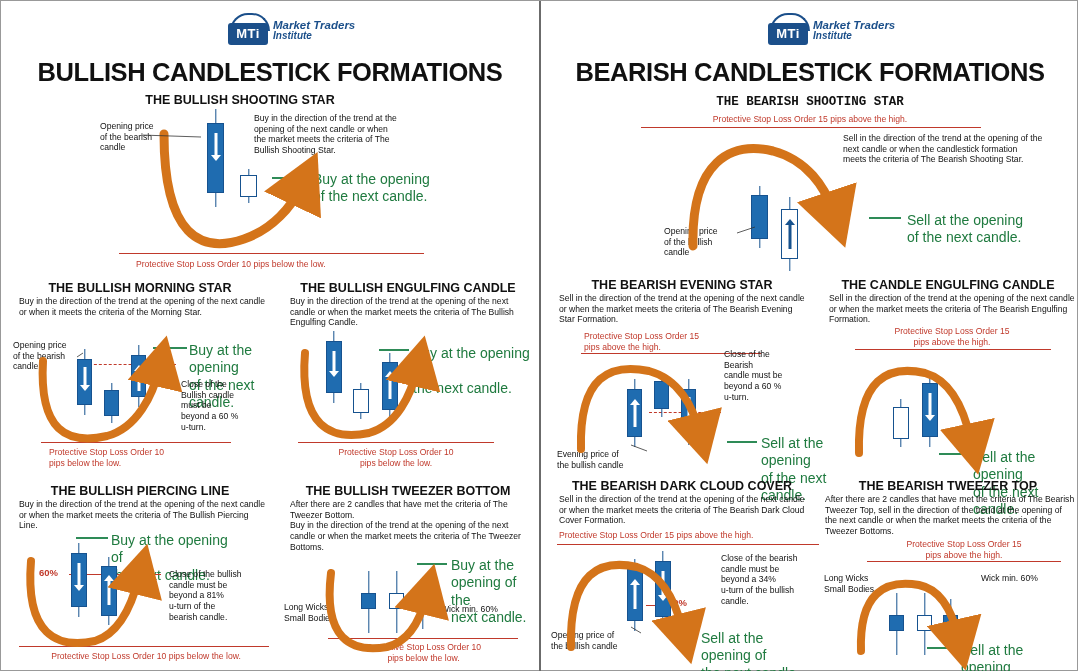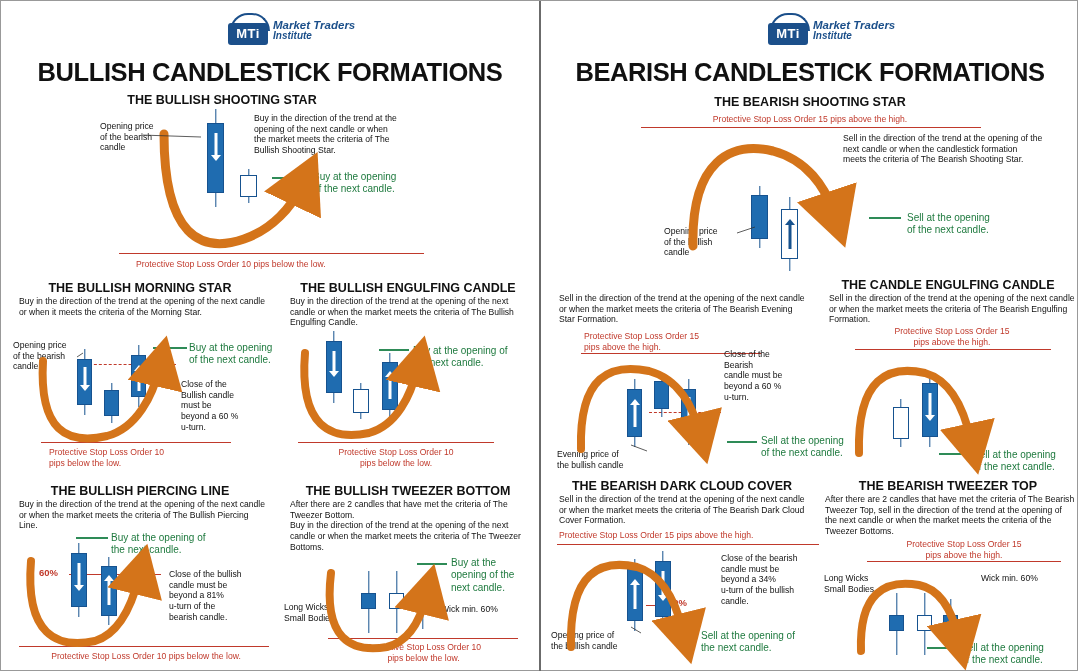--- a/index.html
+++ b/index.html
@@ -27,21 +27,21 @@
 
   
   .panel-title{
     position:absolute;width:100%;text-align:center;
     font-size:25.5px;font-weight:bold;letter-spacing:-.4px;color:#111;
   }
   .sec-title{position:absolute;font-size:12.5px;font-weight:bold;text-align:center;color:#111;}
   .body-text{position:absolute;font-size:8.6px;line-height:1.24;color:#111;}
   .note-red{position:absolute;font-size:8.6px;line-height:1.24;color:#c0392b;}
   .note-red.center{text-align:center;}
-  .note-green{position:absolute;font-size:10px;line-height:1.24;color:#1f7a3f;}
+  .note-green{position:absolute;font-size:14px;line-height:1.24;color:#1f7a3f;}
   .pct{position:absolute;font-size:9.5px;font-weight:bold;color:#c0392b;}
 
   
   .candle{position:absolute;}
   .candle .wick{position:absolute;left:50%;transform:translateX(-50%);width:1.4px;background:#16528f;}
   .candle .body{position:absolute;left:0;width:100%;box-sizing:border-box;}
   .c-blue .wick{background:#16528f;}
   .c-blue .body{background:#1f6cb0;border:1px solid #16528f;}
   .c-white .wick{background:#16528f;}
   .c-white .body{background:#ffffff;border:1px solid #16528f;}
@@ -76,21 +76,21 @@
         <div class="mti">MTi</div>
       </div>
       <div class="words">
         <div class="l1">Market Traders</div>
         <div class="l2">Institute</div>
       </div>
     </div>
 
     <div class="panel-title" style="top:57px;">BULLISH CANDLESTICK FORMATIONS</div>
 
-    <div class="sec-title" style="left:0;top:92px;width:442px;">THE BULLISH SHOOTING STAR</div>
+    <div class="sec-title" style="left:0;top:92px;width:442px;padding-left:18px;">THE BULLISH SHOOTING STAR</div>
 
     <div class="body-text" style="left:99px;top:120px;width:72px;white-space:pre-line;">Opening price
 of the bearish
 candle</div>
     <div class="body-text" style="left:253px;top:112px;width:147px;">Buy in the direction of the trend at the opening of the next candle or when the market meets the criteria of The Bullish Shooting Star.</div>
     <div class="note-green" style="left:312px;top:170px;width:120px;white-space:pre-line;">Buy at the opening
 of the next candle.</div>
     <div class="hline" style="left:271px;top:176px;width:34px;"></div>
     <div class="note-red" style="left:135px;top:258px;width:270px;">Protective Stop Loss Order 10 pips below the low.</div>
     <div class="redline" style="left:118px;top:252px;width:305px;"></div>
@@ -279,21 +279,21 @@
         <div class="mti">MTi</div>
       </div>
       <div class="words">
         <div class="l1">Market Traders</div>
         <div class="l2">Institute</div>
       </div>
     </div>
 
     <div class="panel-title" style="top:57px;">BEARISH CANDLESTICK FORMATIONS</div>
 
-    <div class="sec-title" style="left:0;top:94px;width:538px;">THE BEARISH SHOOTING STAR</div>
+    <div class="sec-title" style="left:0;top:94px;width:538px;font-family:Liberation Mono, monospace;">THE BEARISH SHOOTING STAR</div>
     <div class="note-red center" style="left:104px;top:113px;width:330px;">Protective Stop Loss Order 15 pips above the high.</div>
     <div class="redline" style="left:100px;top:126px;width:340px;"></div>
     <div class="body-text" style="left:302px;top:132px;width:200px;">Sell in the direction of the trend at the opening of the next candle or when the candlestick formation meets the criteria of The Bearish Shooting Star.</div>
     <div class="body-text" style="left:123px;top:225px;width:78px;white-space:pre-line;">Opening price
 of the bullish
 candle</div>
     <div class="note-green" style="left:366px;top:211px;width:120px;white-space:pre-line;">Sell at the opening
 of the next candle.</div>
     <div class="hline" style="left:328px;top:216px;width:32px;"></div>
 
@@ -305,20 +305,21 @@
     <div class="candle c-white" style="left:240px;top:196px;width:17px;height:74px;">
       <div class="wick" style="top:0;height:12px;"></div>
       <div class="body" style="top:12px;height:50px;"></div>
       <div class="wick" style="top:62px;height:12px;"></div>
       <div class="inarrow up" style="top:22px;height:30px;width:12px;">
         <div class="head" style="top:0;border-bottom-color:#16528f;"></div>
         <div class="stem" style="top:6px;height:24px;background:#16528f;"></div>
       </div>
     </div>
 
+    <div class="sec-title" style="left:10px;top:277px;width:262px;">THE BEARISH EVENING STAR</div>
     <div class="body-text" style="left:18px;top:292px;width:250px;">Sell in the direction of the trend at the opening of the next candle or when the market meets the criteria of The Bearish Evening Star Formation.</div>
     <div class="note-red" style="left:43px;top:330px;width:170px;white-space:pre-line;">Protective Stop Loss Order 15
 pips above the high.</div>
     <div class="redline" style="left:40px;top:352px;width:180px;"></div>
     <div class="body-text" style="left:183px;top:348px;width:84px;white-space:pre-line;">Close of the
 Bearish
 candle must be
 beyond a 60 %
 u-turn.</div>
     <div class="hline red" style="left:108px;top:411px;width:72px;"></div>

